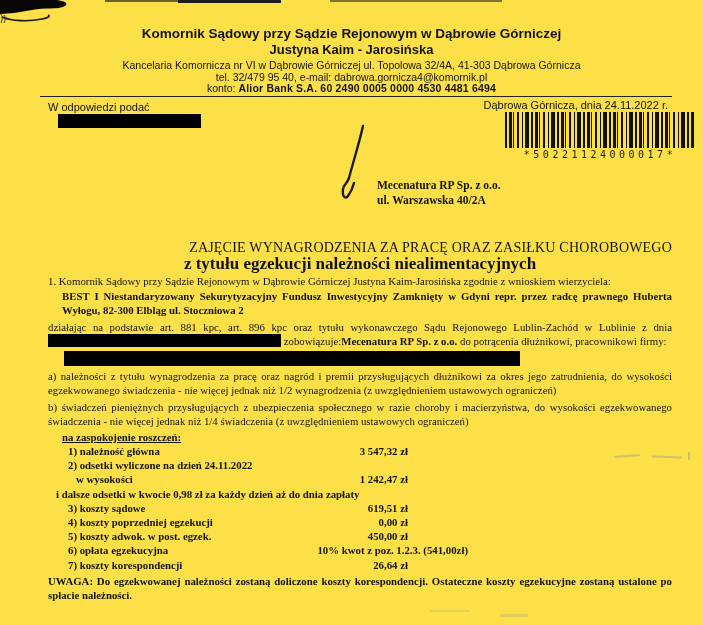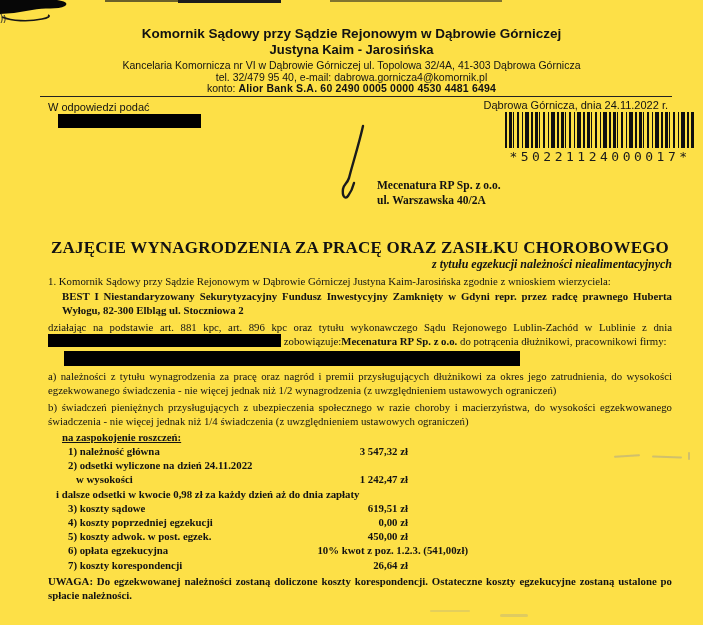--- a/index.html
+++ b/index.html
@@ -30,32 +30,32 @@
   .redact1{position:absolute;top:114px;left:58px;width:143px;height:14px;background:#000;}
 
   
   .barcode-wrap{position:absolute;top:112px;left:505px;width:190px;}
   .barcode{height:36px;
     background:
       repeating-linear-gradient(90deg,#101010 0 2px,transparent 2px 4px,#101010 4px 7px,
         transparent 7px 8px,#101010 8px 9px,transparent 9px 12px,#101010 12px 14px,
         transparent 14px 17px,#101010 17px 18px,transparent 18px 20px,#101010 20px 24px,
         transparent 24px 26px);}
-  .barcode-num{font-family:"DejaVu Sans Mono", monospace;font-size:13px;letter-spacing:3.5px;
+  .barcode-num{font-family:"DejaVu Sans Mono", monospace;font-size:10px;letter-spacing:3.5px;
       text-align:center;margin-top:1px;color:#1a1a1a;white-space:nowrap;}
 
   .checkmark{position:absolute;top:122px;left:336px;}
 
   .recipient{position:absolute;top:178px;left:377px;font-weight:bold;font-size:11.5px;
       line-height:15px;}
 
   
   .main{position:absolute;top:240px;left:48px;width:624px;font-size:10.8px;line-height:14px;}
-  .title{text-align:center;font-weight:bold;font-size:17px;line-height:15px;letter-spacing:.2px;}
-  .subtitle{text-align:right;font-weight:bold;font-size:12px;line-height:14px;margin-top:2px;font-style:italic;}
+  .title{text-align:right;font-weight:normal;font-size:14px;line-height:15px;letter-spacing:.2px;}
+  .subtitle{text-align:center;font-weight:bold;font-size:17px;line-height:14px;margin-top:2px;}
   .para{text-align:justify;margin-top:3px;}
   .hang{padding-left:14px;text-indent:-14px;}
   .creditor{font-weight:bold;margin-left:14px;text-align:justify;margin-top:1px;}
   .inline-redact{display:inline-block;width:233px;height:13px;background:#000;
       vertical-align:-2px;}
   .big-redact{margin:3px 0 2px 16px;width:456px;height:15px;background:#000;}
   .claims-head{font-weight:bold;text-decoration:underline;margin-left:14px;margin-top:2px;}
   .cr{position:relative;height:14.2px;font-weight:bold;white-space:nowrap;}
   .cl{display:inline-block;}
   .ind0{padding-left:8px;}

